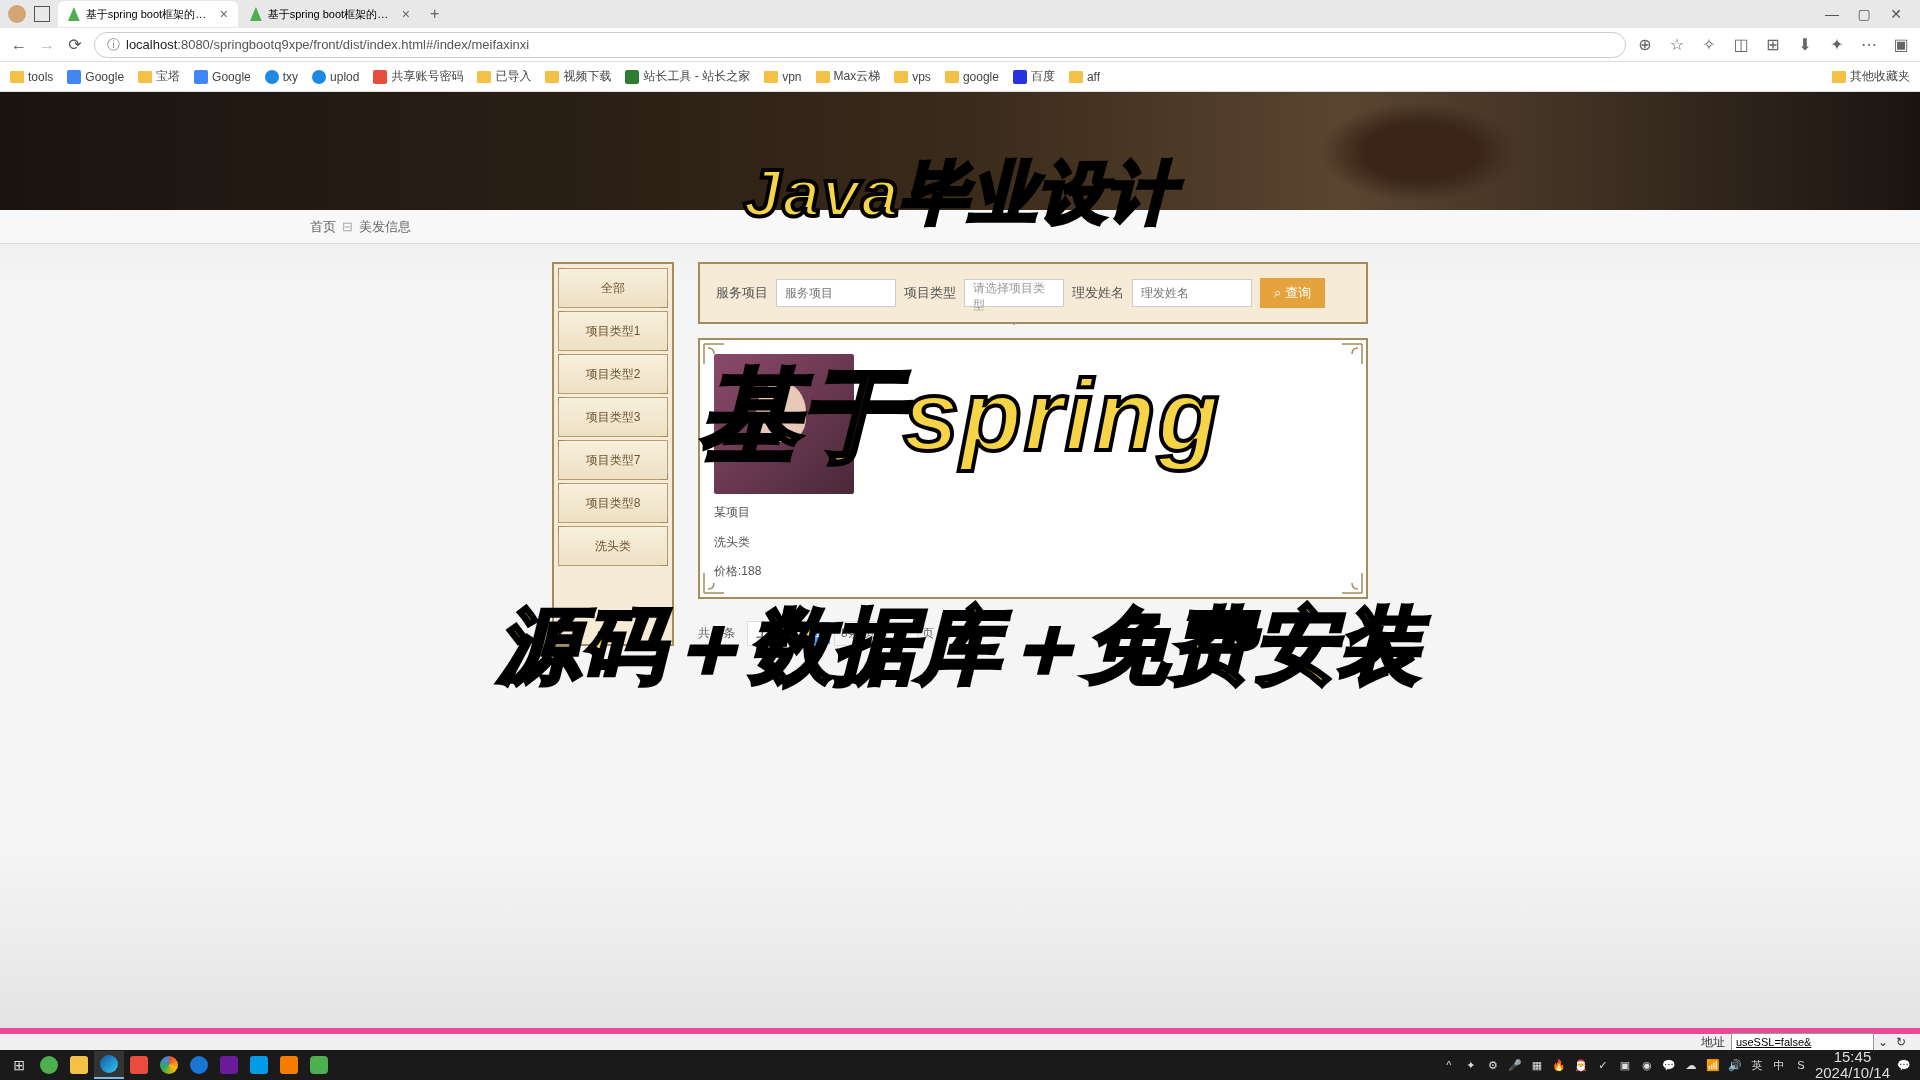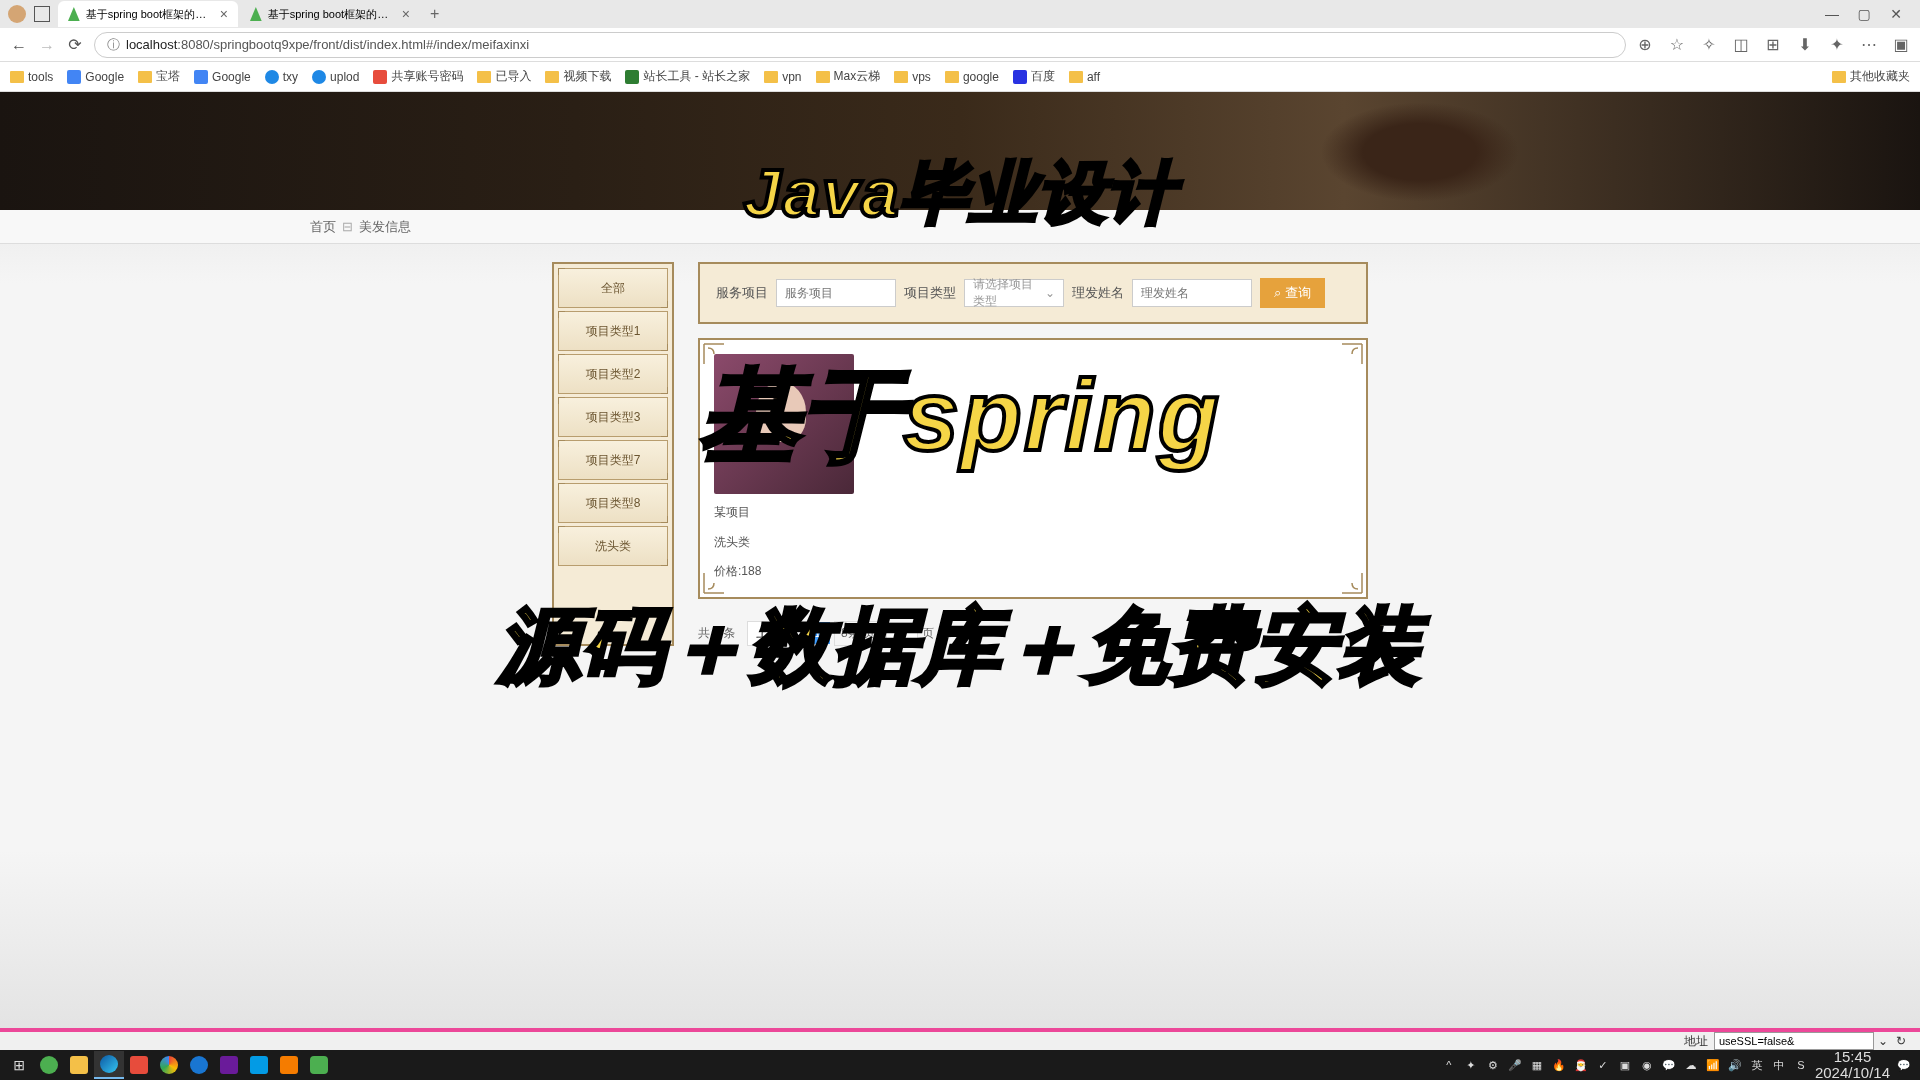--- a/index.html
+++ b/index.html
@@ -51,21 +51,21 @@
 .side-item { height: 40px; border: 1px solid #b89d6e; background: linear-gradient(#f8f0dd, #ede0c4); margin-bottom: 3px; display: flex; align-items: center; justify-content: center; font-size: 12px; color: #6b5530; cursor: pointer; position: relative; }
 .side-item::before, .side-item::after { content: ""; position: absolute; width: 6px; height: 6px; border: 1px solid #a68b5c; }
 .side-item::before { top: -1px; left: -1px; border-right: none; border-bottom: none; }
 .side-item::after { bottom: -1px; right: -1px; border-left: none; border-top: none; }
 
 .content { width: 670px; }
 .search-box { border: 2px solid #a68b5c; background: #f5ebd6; padding: 14px 16px; position: relative; }
 .search-row { display: flex; align-items: center; gap: 8px; flex-wrap: wrap; }
 .search-label { font-size: 13px; color: #555; }
 .search-input { width: 120px; height: 28px; border: 1px solid #ccc; padding: 0 8px; font-size: 12px; background: #fff; }
-.search-select { width: 100px; height: 28px; border: 1px solid #ccc; background: #fff; font-size: 12px; color: #999; display: flex; align-items: center; justify-content: space-between; padding: 0 8px; }
+.search-select { width: 100px; height: 28px; border: 1px solid #ccc; background: #fff; font-size: 12px; color: #999; display: flex; align-items: center; justify-content: space-between; padding: 0 8px; flex-direction: column; }
 .search-btn { background: #e6a23c; color: #fff; border: none; padding: 6px 14px; font-size: 13px; display: flex; align-items: center; gap: 4px; cursor: pointer; }
 
 .result-box { border: 2px solid #a68b5c; background: #fff; margin-top: 14px; padding: 14px; position: relative; min-height: 240px; }
 .corner { position: absolute; width: 24px; height: 24px; }
 .corner svg { width: 100%; height: 100%; }
 .corner.tl { top: 2px; left: 2px; }
 .corner.tr { top: 2px; right: 2px; }
 .corner.bl { bottom: 2px; left: 2px; }
 .corner.br { bottom: 2px; right: 2px; }
 .card { width: 140px; }
@@ -87,23 +87,23 @@
 .ov1 .ov-title { font-size: 67px; }
 .ov2 { top: 258px; }
 .ov2 .ov-title { font-size: 100px; }
 .ov3 { top: 500px; }
 .ov3 .ov-title { font-size: 82px; }
 
 
 .ink-bg { position: absolute; bottom: 0; left: 0; right: 0; height: 200px; background: linear-gradient(transparent, rgba(180,180,180,0.3)); }
 
 
-.statusbar { position: absolute; bottom: 30px; left: 0; right: 0; height: 22px; background: #f0f0f0; border-top: 4px solid #ec4899; display: flex; align-items: center; padding: 0 10px; font-size: 12px; color: #333; }
+.statusbar { position: absolute; bottom: 30px; left: 0; right: 0; height: 22px; background: #f0f0f0; border-top: 6px solid #ec4899; display: flex; align-items: center; padding: 0 10px; font-size: 12px; color: #333; }
 .status-label { margin-left: auto; margin-right: 6px; }
-.status-input { width: 160px; height: 18px; border: 1px solid #999; padding: 0 4px; font-size: 11px; }
+.status-input { width: 143px; height: 18px; border: 1px solid #999; padding: 0 4px; font-size: 11px; text-decoration: underline; }
 .status-arrow { padding: 0 4px; }
 
 
 .taskbar { position: absolute; bottom: 0; left: 0; right: 0; height: 30px; background: #1a1a1a; display: flex; align-items: center; padding: 0 4px; }
 .task-icon { width: 30px; height: 28px; display: flex; align-items: center; justify-content: center; color: #ddd; font-size: 14px; }
 .task-icon.active { background: #333; border-bottom: 2px solid #76b9ed; }
 .task-tray { margin-left: auto; display: flex; align-items: center; gap: 6px; color: #ddd; font-size: 11px; padding-right: 4px; }
 .tray-icon { width: 16px; height: 16px; display: flex; align-items: center; justify-content: center; }
 .tray-time { text-align: center; line-height: 1.1; font-size: 15px; }
 .ico { width: 18px; height: 18px; border-radius: 3px; }

